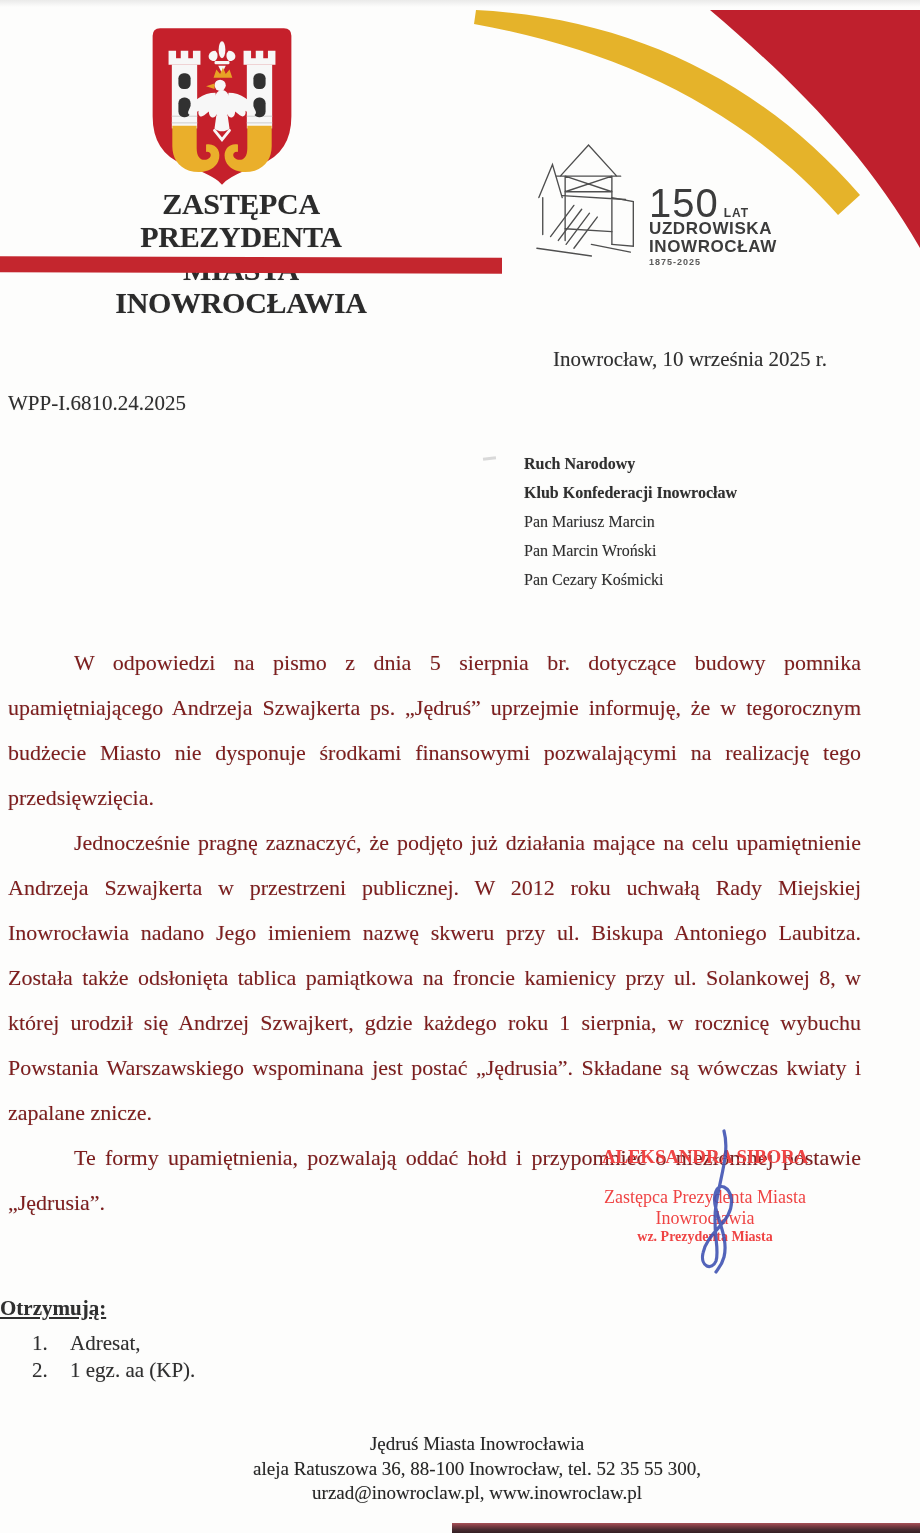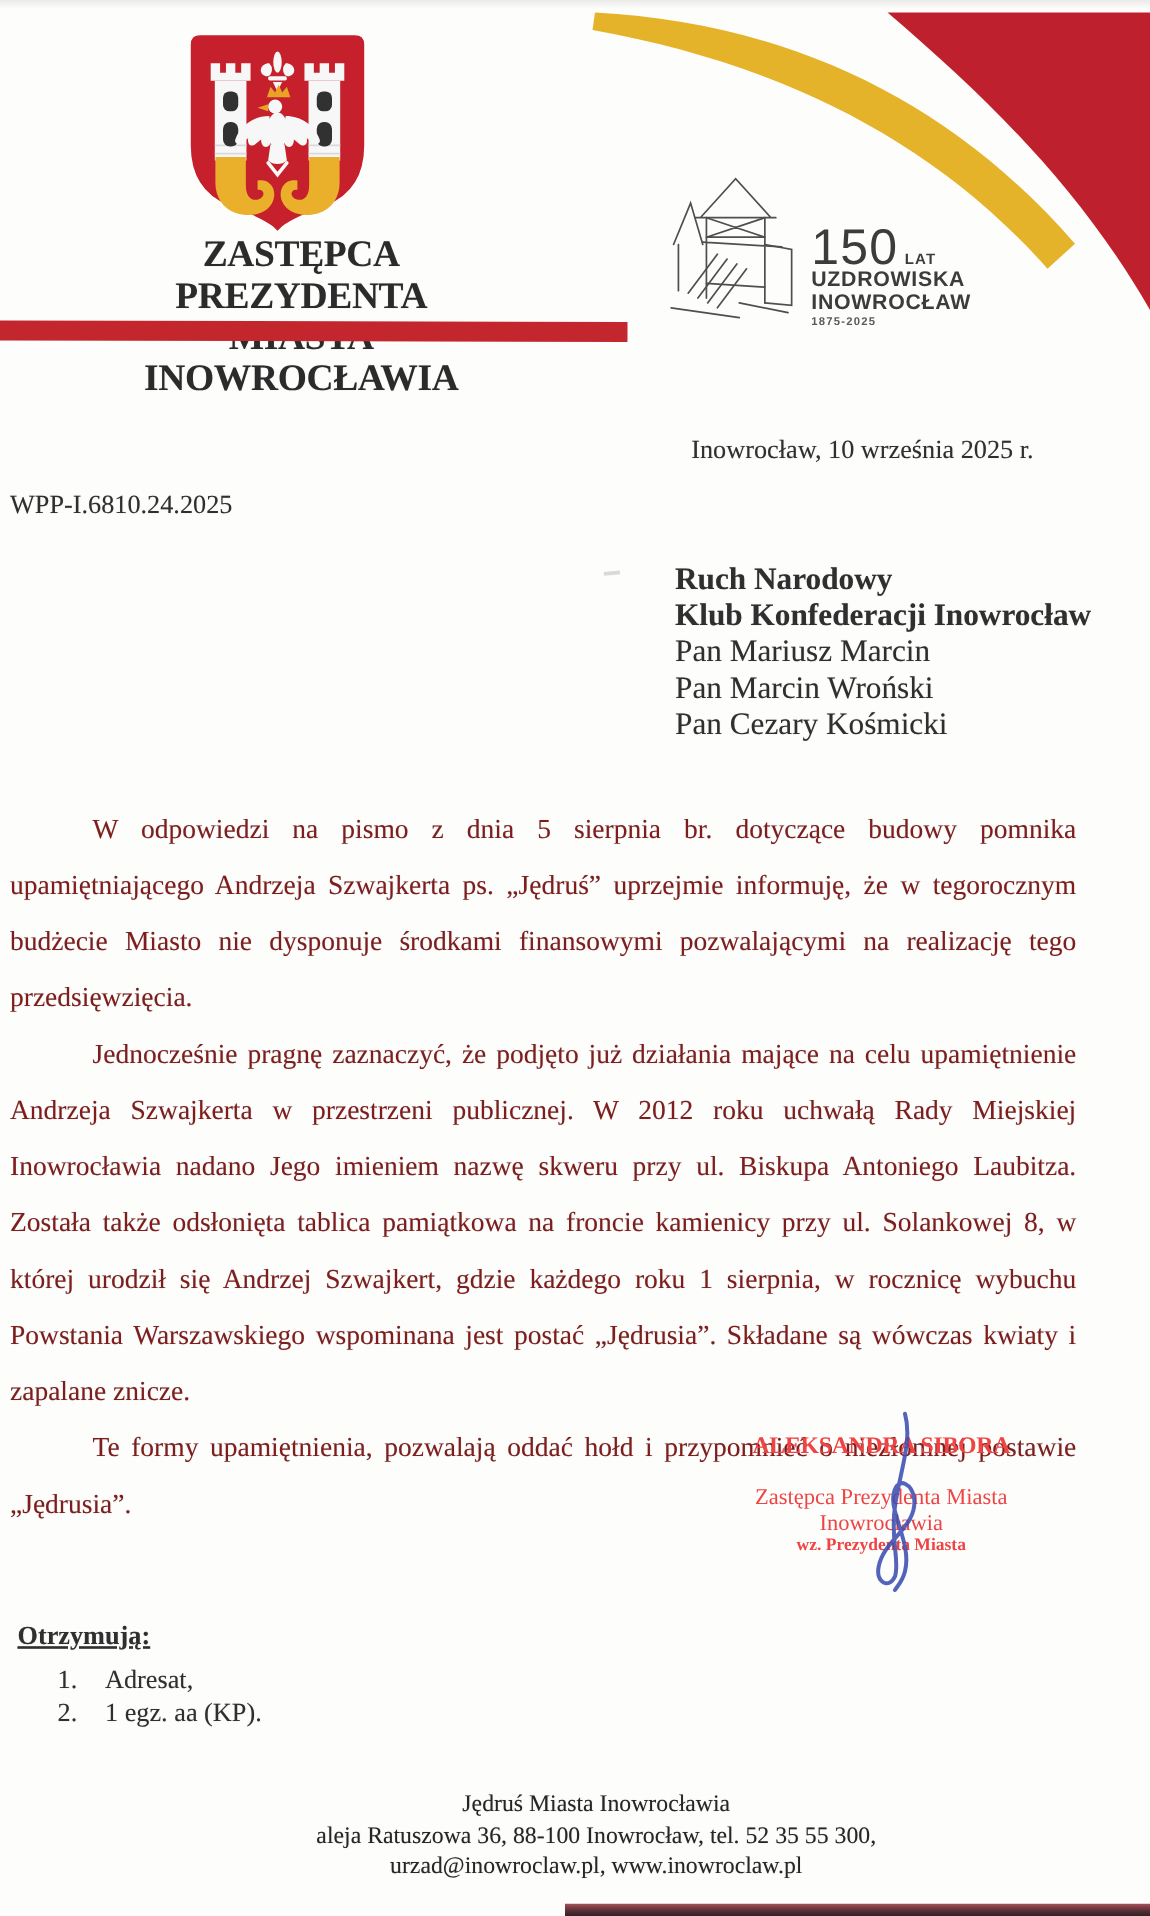--- a/index.html
+++ b/index.html
@@ -5,47 +5,47 @@
   html,body{margin:0;padding:0;background:#e9e9e9;}
   .page{position:relative;width:920px;height:1533px;background:#fdfdfc;overflow:hidden;
         font-family:"Liberation Serif", serif;color:#2f2f2f;}
   .abs{position:absolute;}
   .doc-text{text-shadow:0 0 0.8px rgba(60,60,60,.35);}
   
   .office-title{left:85px;top:187px;width:312px;text-align:center;
     font-weight:700;font-size:30px;line-height:33px;letter-spacing:-0.3px;color:#2b2b2b;}
   .red-bar{left:0;top:257px;width:502px;height:16px;background:#c4262e;transform:rotate(.15deg);}
   
-  .anniv{left:533px;top:131px;width:260px;height:136px;display:flex;align-items:center;}
+  .anniv{left:533px;top:131px;width:260px;height:136px;display:flex;align-items:flex-end;}
   .anniv-text{margin-left:4px;padding-top:44px;font-family:"Liberation Sans",sans-serif;color:#3c3c3c;}
   .anniv-150row{display:flex;align-items:baseline;}
   .anniv-150{font-size:40px;font-weight:400;letter-spacing:1px;line-height:34px;}
   .anniv-lat{font-size:12px;font-weight:700;margin-left:5px;letter-spacing:1px;}
   .anniv-l1,.anniv-l2{font-size:17px;font-weight:700;letter-spacing:.6px;line-height:18px;}
   .anniv-years{font-size:9px;font-weight:700;letter-spacing:1px;color:#5a5a5a;margin-top:1px;}
   
   .dateline{left:553px;top:347px;font-size:21px;}
   .refnum{left:8px;top:391px;font-size:21px;}
   
-  .recipient{left:540px;top:449px;font-size:25px;line-height:29px;}
+  .recipient{left:524px;top:449px;font-size:16px;line-height:29px;}
   .recipient .b{font-weight:700;}
   .artifact-dash{left:483px;top:457px;width:13px;height:3px;background:#c6c6c6;opacity:.65;transform:rotate(-6deg);}
   
   .letter-body{left:8px;top:640px;width:853px;font-size:22px;line-height:45px;
     text-align:justify;color:#7f1d1d;}
   .letter-body p{margin:0;text-indent:66px;}
   
   .stamp{left:575px;top:1146px;width:260px;text-align:center;color:#ef4444;}
   .stamp-name{font-size:19px;font-weight:700;letter-spacing:-0.2px;}
   .stamp-t1{margin-top:18px;font-size:18px;line-height:22px;}
   .stamp-t2{font-size:18px;line-height:20px;}
   .stamp-t3{font-size:14px;font-weight:700;line-height:17px;}
   .ink{left:690px;top:1125px;}
   
-  .distribution{left:14px;top:1296px;font-size:21px;}
+  .distribution{left:0;top:1296px;font-size:21px;}
   .dist-head{font-weight:700;text-decoration:underline;}
   .dist-items{margin-top:9px;}
   .dist-row{display:flex;line-height:27px;}
   .dist-num{width:38px;margin-left:32px;}
   
   .footer{left:57px;top:1432px;width:840px;text-align:center;font-size:19px;line-height:24.5px;color:#262626;}
   
   .scan-top{left:0;top:0;right:0;height:7px;
     background:linear-gradient(180deg,rgba(190,190,190,.30),rgba(255,255,255,0));}
   .bottom-bar{left:452px;bottom:0;width:468px;height:10px;

